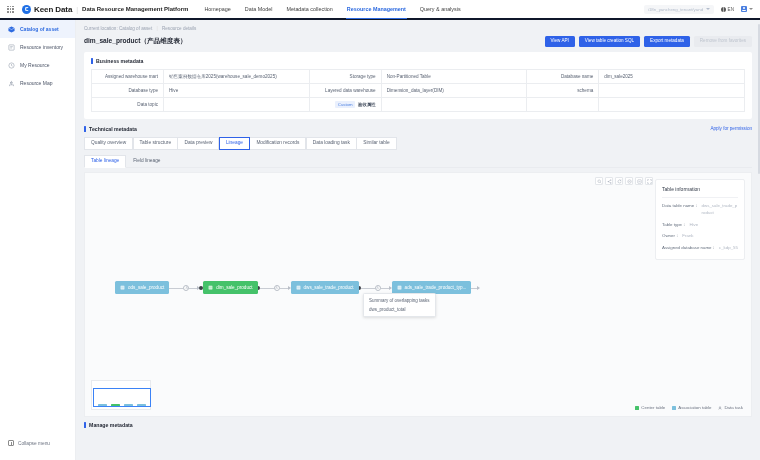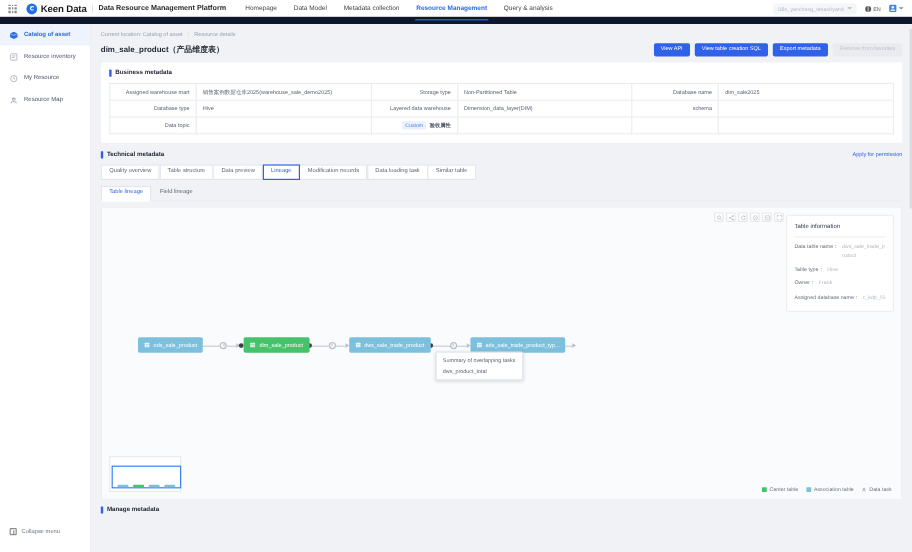--- a/index.html
+++ b/index.html
@@ -9,21 +9,21 @@
     background: #f0f2f5;
     overflow: hidden;
     font-size: 5px;
     color: #333;
   }
   .app { position: relative; width: 760px; height: 460px; background: #f0f2f5; }
 
   
   .topbar {
     position: absolute; top: 0; left: 0; width: 760px; height: 20px;
-    background: #ffffff; border-bottom: 6px solid #0f172a;
+    background: #ffffff; border-bottom: 2px solid #0f172a;
     display: flex; align-items: center; padding: 0 7px;
   }
   .grid-icon { width: 7px; height: 7px; display: grid;
     grid-template-columns: repeat(3,1fr); grid-template-rows: repeat(3,1fr);
     gap: 0.7px; margin-right: 8px; }
   .grid-icon i { background: #8c8c8c; border-radius: 0.3px; display:block; }
   .logo-wrap { display: flex; align-items: center; gap: 3px; }
   .logo-mark {
     width: 9px; height: 9px; border-radius: 50%;
     background: #1f6fe5; position: relative; flex: none;

